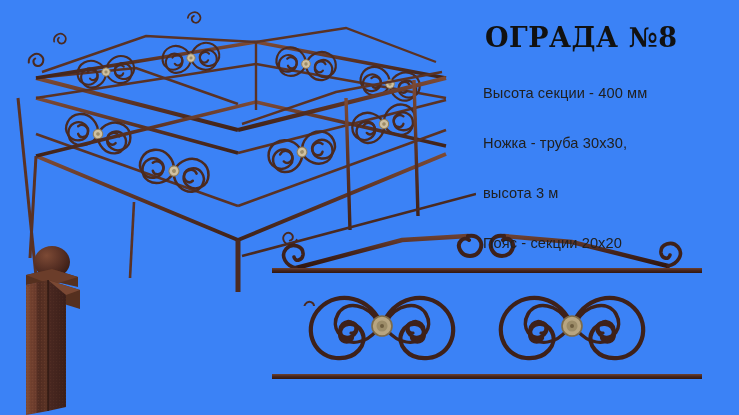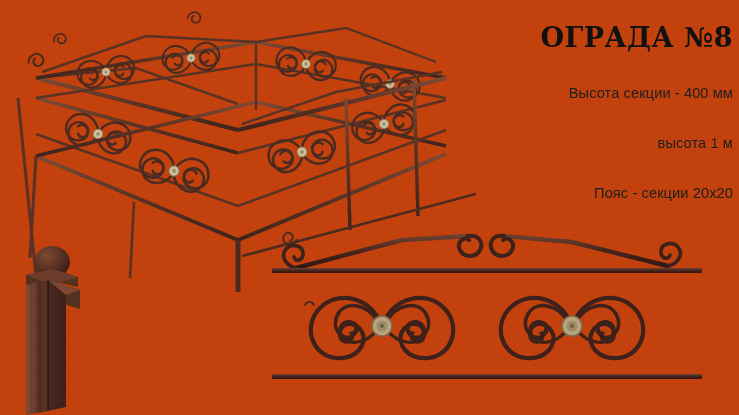--- a/index.html
+++ b/index.html
@@ -1,19 +1,19 @@
 <!DOCTYPE html>
 <html><head>
 <meta charset="utf-8">
 <style>
   html,body{margin:0;padding:0;background:#ffffff;}
   body{width:739px;height:415px;position:relative;overflow:hidden;
        font-family:"Liberation Sans",sans-serif;color:#1a1a1a;}
 
-  .page{position:absolute;inset:0;background:#c2410c;text-align:right;}
+  .page{position:absolute;inset:0;background:#3b82f6;}
 
   
   .text-col{position:absolute;left:483px;top:24px;width:250px;}
   .title{
     font-family:"DejaVu Serif","Liberation Serif",serif;
     font-weight:bold;font-size:27px;letter-spacing:.5px;
     color:#111111;line-height:1;margin:0 0 31px 2px;white-space:nowrap;
   }
   .spec-line{
     font-size:14.6px;line-height:22px;color:#202020;white-space:nowrap;
@@ -238,18 +238,19 @@
 
       <rect x="0" y="146" width="430" height="5" fill="url(#rail2)"></rect>
     </svg>
   </div>
 
   <div class="text-col">
     <h1 class="title">ОГРАДА №8</h1>
 
     <div class="spec-list">
       <div class="spec-line">Высота секции - 400 мм</div>
-      <div class="spec-line">высота 1 м</div>
+      <div class="spec-line">Ножка - труба 30х30,</div>
+      <div class="spec-line">высота 3 м</div>
       <div class="spec-line">Пояс - секции 20х20</div>
     </div>
   </div>
 
 </div>
 
 </body></html>

